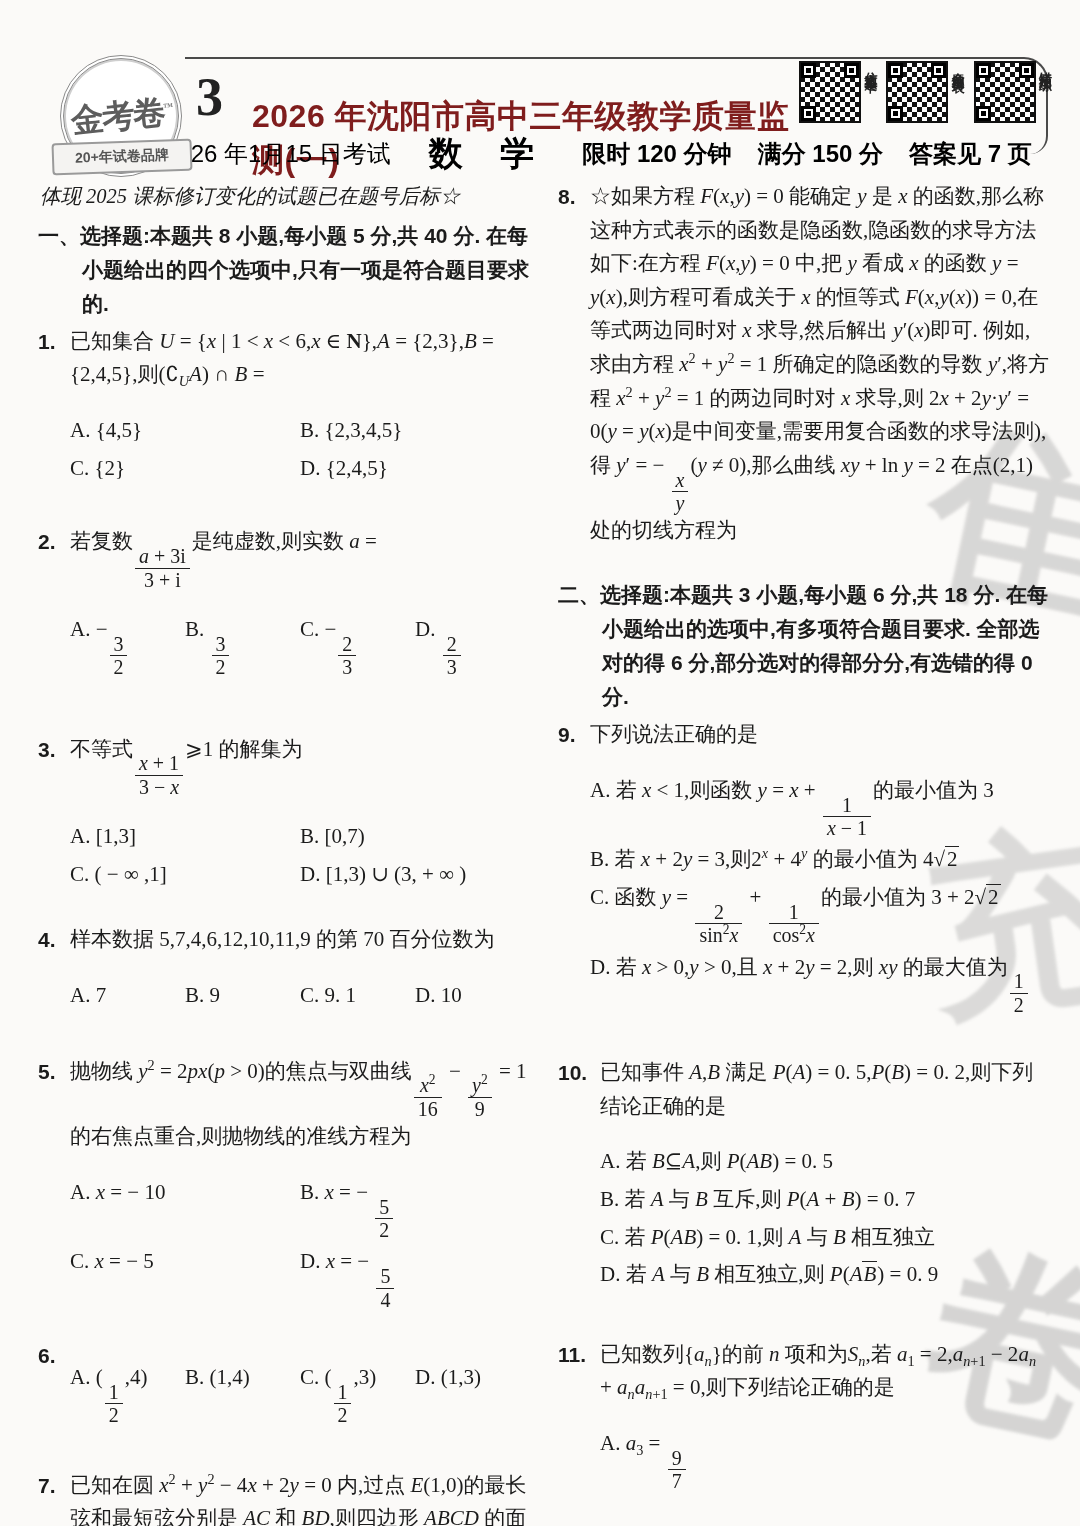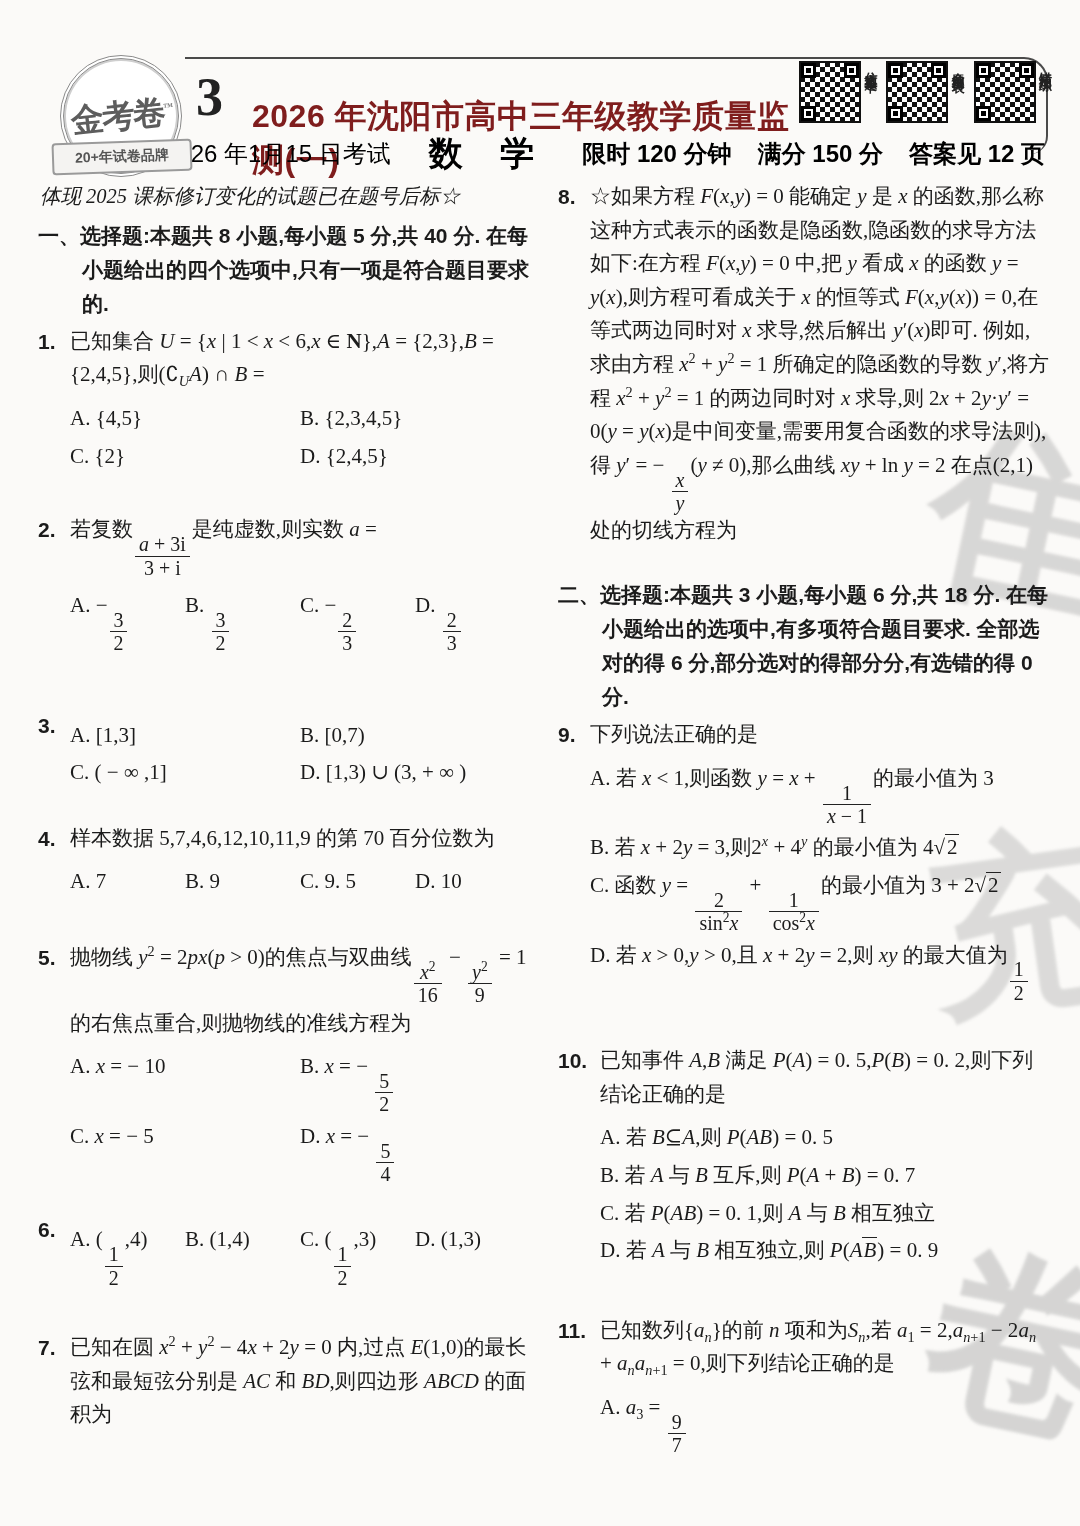--- a/index.html
+++ b/index.html
@@ -48,21 +48,21 @@
   .cols{position:absolute;left:38px;top:180px;width:1012px;display:flex;gap:28px;z-index:2;}
   .col{width:492px;font-size:21px;line-height:1.6;}
   .notice{font-style:italic;font-size:20.5px;margin:0 0 6px 2px;}
   .sec{font-family:"Liberation Sans","DejaVu Sans",sans-serif;font-weight:700;font-size:21px;
        line-height:1.62;padding-left:2.1em;text-indent:-2.1em;margin:0 0 4px 0;}
   .q{display:flex;align-items:flex-start;margin-bottom:26px;}
   .qnum{flex:none;min-width:30px;font-family:"Liberation Sans",sans-serif;font-weight:700;padding-right:2px;}
   .q.wide .qnum{min-width:40px;}
   .qbody{flex:1;min-width:0;}
   .stem{margin:0;}
-  .opts{display:flex;flex-wrap:wrap;margin-top:8px;}
+  .opts{display:flex;flex-wrap:wrap;margin-top:20px;}
   .opts .opt{padding:2px 0;}
   .o2 .opt{width:50%;}
   .o4 .opt{width:25%;}
   .o1{display:block;}
   .o1 .opt{display:block;width:100%;}
   
   .q1{margin-bottom:38px}.q2{margin-bottom:52px}.q3{margin-bottom:30px}.q4{margin-bottom:40px}
   .q5{margin-bottom:26px}.q6{margin-bottom:40px}.q7{margin-bottom:10px}
   .q8{margin-bottom:30px}.q9{margin-bottom:38px}.q10{margin-bottom:44px}.q11{margin-bottom:0}
   
@@ -133,21 +133,21 @@
     </div>
 
     <div class="subhdr">
       <div class="dash d1"></div>
       <span class="sub-date">2026 年1月15 日考试</span>
       <div class="dash d2"></div>
       <span class="sub-subject">数  学</span>
       <div class="dash d3"></div>
       <span class="sub-meta">限时 120 分钟</span>
       <span class="sub-meta">满分 150 分</span>
-      <span class="sub-meta">答案见 12 页</span>
+      <span class="sub-meta">答案见 7 页</span>
       <div class="dash d4"></div>
     </div>
   </div>
 
   <div class="cols">
 
     <section class="col">
       <p class="notice">体现 2025 课标修订变化的试题已在题号后标☆</p>
       <p class="sec">一、选择题:本题共 8 小题,每小题 5 分,共 40 分. 在每小题给出的四个选项中,只有一项是符合题目要求的.</p>
 
@@ -188,37 +188,41 @@
                   <span class="nu">2</span>
                   <span class="de">3</span>
                 </span></div>
           </div>
         </div>
       </div>
 
       <div class="q q3">
         <div class="qnum">3.</div>
         <div class="qbody">
+          <p class="stem">不等式<span class="fr">
+                <span class="nu"><i>x</i> + 1</span>
+                <span class="de">3 − <i>x</i></span>
+              </span>⩾1 的解集为</p>
           <div class="opts o2">
             <div class="opt">A. [1,3]</div>
             <div class="opt">B. [0,7)</div>
             <div class="opt">C. ( − ∞ ,1]</div>
             <div class="opt">D. [1,3) ∪ (3, + ∞ )</div>
           </div>
         </div>
       </div>
 
       <div class="q q4">
         <div class="qnum">4.</div>
         <div class="qbody">
           <p class="stem">样本数据 5,7,4,6,12,10,11,9 的第 70 百分位数为</p>
           <div class="opts o4">
             <div class="opt">A. 7</div>
             <div class="opt">B. 9</div>
-            <div class="opt">C. 9. 5</div>
+            <div class="opt">C. 9. 1</div>
             <div class="opt">D. 10</div>
           </div>
         </div>
       </div>
 
       <div class="q q5">
         <div class="qnum">5.</div>
         <div class="qbody">
           <p class="stem">抛物线 <i>y</i><sup>2</sup> = 2<i>px</i>(<i>p</i> &gt; 0)的焦点与双曲线<span class="fr">
                 <span class="nu"><i>x</i><sup>2</sup></span>

